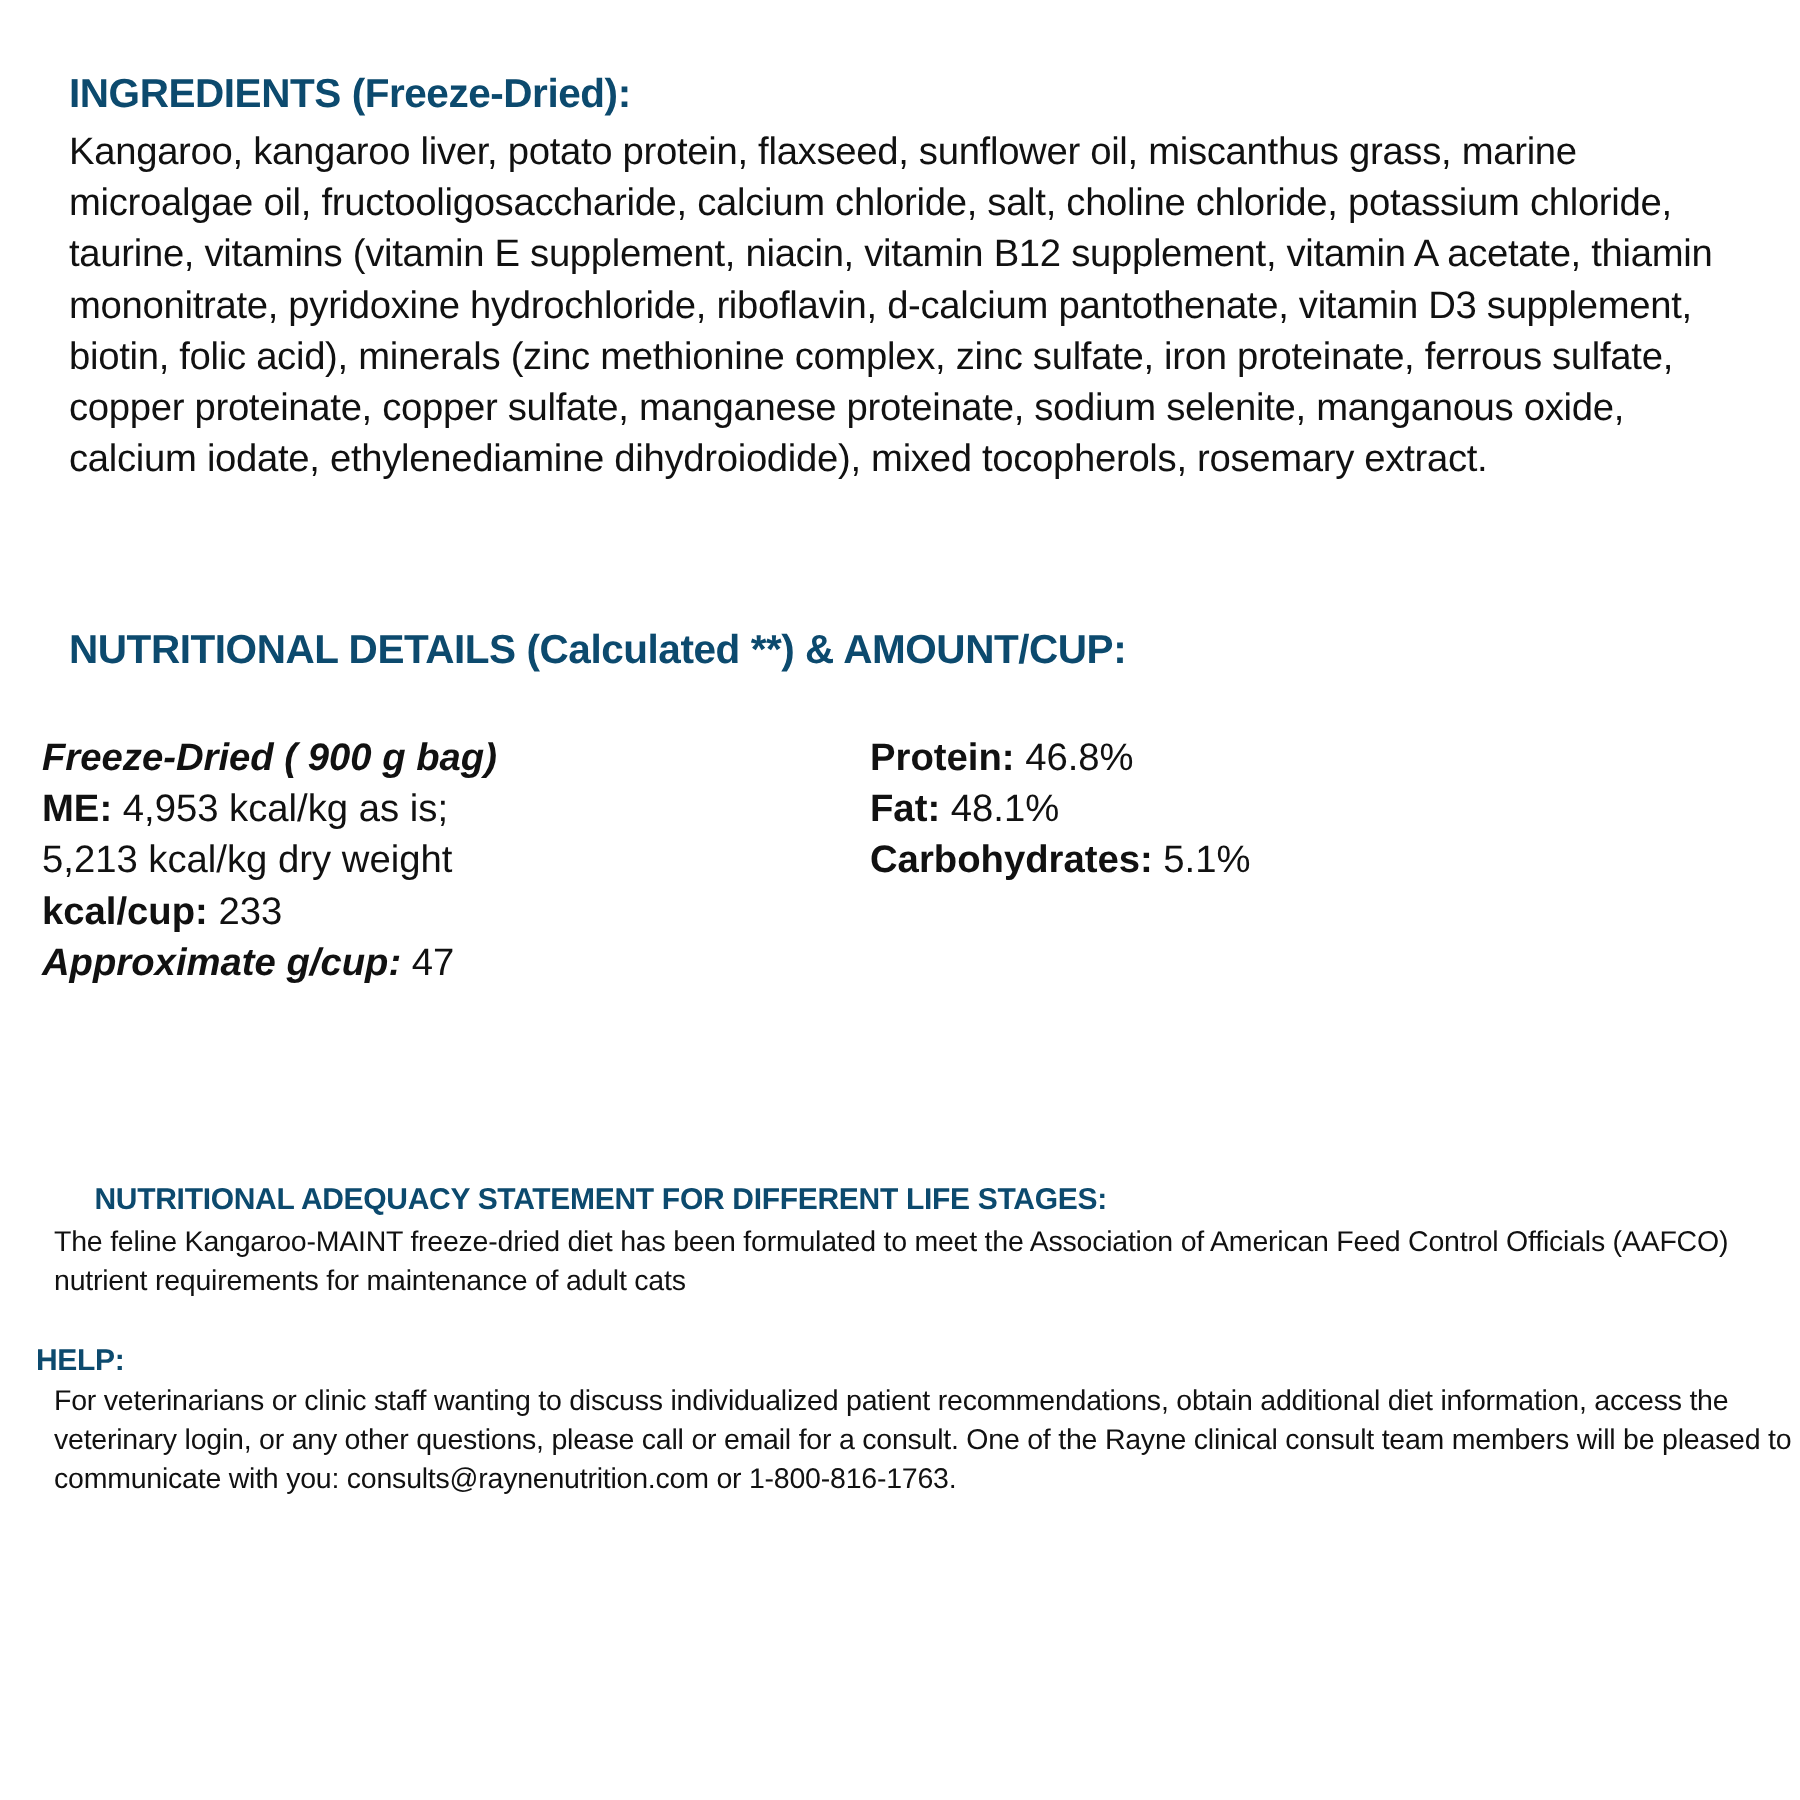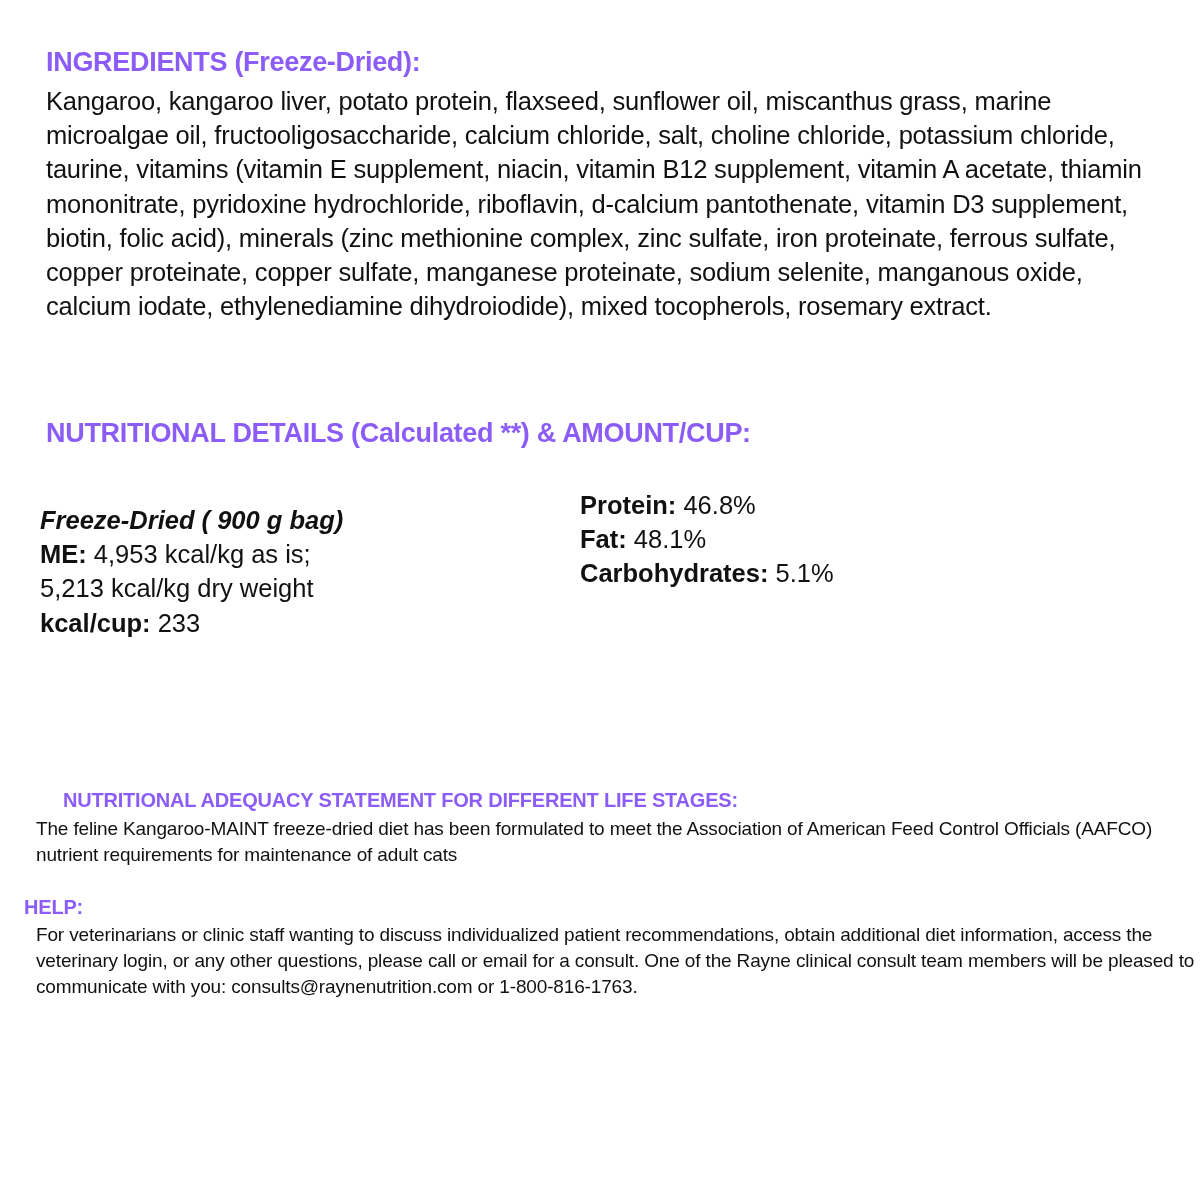--- a/index.html
+++ b/index.html
@@ -1,41 +1,42 @@
 <!DOCTYPE html>
 <html><head>
 <meta charset="utf-8">
 <style>
   html, body { margin:0; padding:0; background:#ffffff; }
   body { width:1200px; height:1200px; position:relative; overflow:hidden;
          font-family:"Liberation Sans", sans-serif; color:#111; }
-  .purple { color:#8b5cf6; font-weight:bold; }
+  .purple { color:#0c4a6e; font-weight:bold; }
   .h1 { position:absolute; left:46px; font-size:27px; letter-spacing:-0.3px; }
   .ingr { position:absolute; left:46px; top:84px; width:1120px; font-size:25.5px; line-height:34.2px; letter-spacing:-0.2px; }
-  .col-left { position:absolute; left:40px; top:488px; font-size:25.5px; line-height:34.2px;margin-top:15px; }
+  .col-left { position:absolute; left:28px; top:488px; font-size:25.5px; line-height:34.2px; }
   .col-right { position:absolute; left:477px; top:488px; font-size:25.5px; line-height:34.2px; }
   .indent { padding-left:103px; }
   .bi { font-weight:bold; font-style:italic; }
   .b { font-weight:bold; }
   .h2 { position:absolute; left:24px; font-size:20px; letter-spacing:-0.2px; }
   .small { position:absolute; left:36px; width:1170px; font-size:19px; line-height:26px; letter-spacing:-0.15px; }
 </style>
 </head>
 <body>
 
 <div class="h1 purple" style="top:47px;">INGREDIENTS (Freeze-Dried):</div>
 <div class="ingr">Kangaroo, kangaroo liver, potato protein, flaxseed, sunflower oil, miscanthus grass, marine microalgae oil, fructooligosaccharide, calcium chloride, salt, choline chloride, potassium chloride, taurine, vitamins (vitamin E supplement, niacin, vitamin B12 supplement, vitamin A acetate, thiamin mononitrate, pyridoxine hydrochloride, riboflavin, d-calcium pantothenate, vitamin D3 supplement, biotin, folic acid), minerals (zinc methionine complex, zinc sulfate, iron proteinate, ferrous sulfate, copper proteinate, copper sulfate, manganese proteinate, sodium selenite, manganous oxide, calcium iodate, ethylenediamine dihydroiodide), mixed tocopherols, rosemary extract.</div>
 
 <div class="h1 purple" style="top:418px;">NUTRITIONAL DETAILS (Calculated **) &amp; AMOUNT/CUP:</div>
 
 <div class="col-left">
   <div class="bi">Freeze-Dried ( 900 g bag)</div>
   <div><span class="b">ME:</span><span> 4,953 kcal/kg as is;</span></div>
   <div>5,213 kcal/kg dry weight</div>
   <div><span class="b">kcal/cup:</span><span> 233</span></div>
+  <div><span class="bi">Approximate g/cup:</span><span> 47</span></div>
 </div>
 
 <div class="col-right">
   <div class="indent"><span class="b">Protein:</span><span> 46.8%</span></div>
   <div class="indent"><span class="b">Fat:</span><span> 48.1%</span></div>
   <div class="indent"><span class="b">Carbohydrates:</span><span> 5.1%</span></div>
 </div>
 
 <div class="h2 purple" style="top:789px;margin-left:39px;">NUTRITIONAL ADEQUACY STATEMENT FOR DIFFERENT LIFE STAGES:</div>
 <div class="small" style="top:816px;">The feline Kangaroo-MAINT freeze-dried diet has been formulated to meet the Association of American Feed Control Officials (AAFCO) nutrient requirements for maintenance of adult cats</div>

